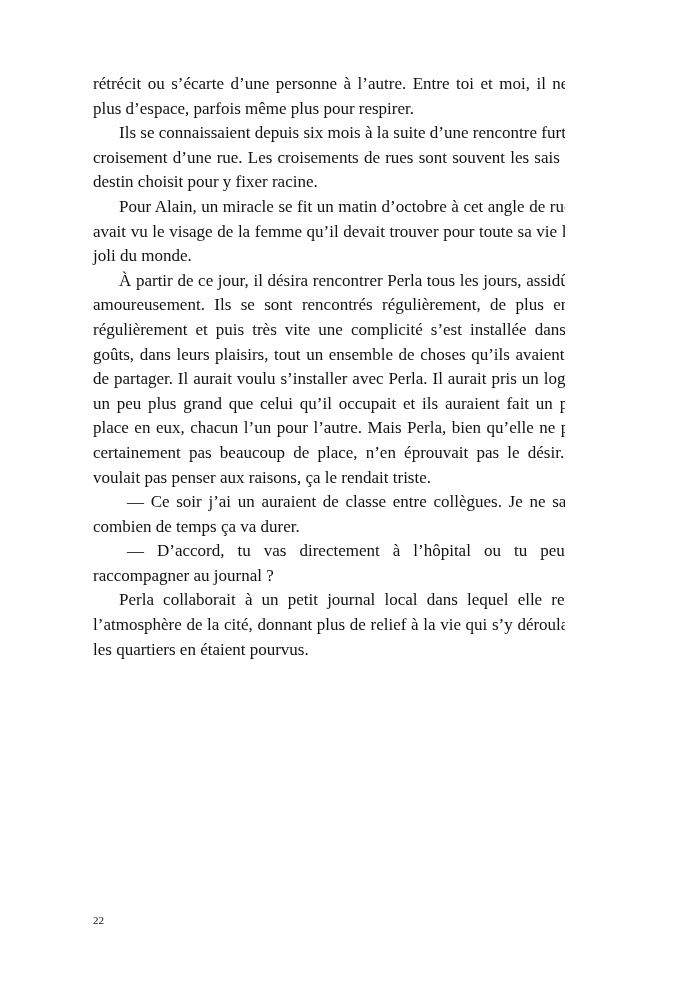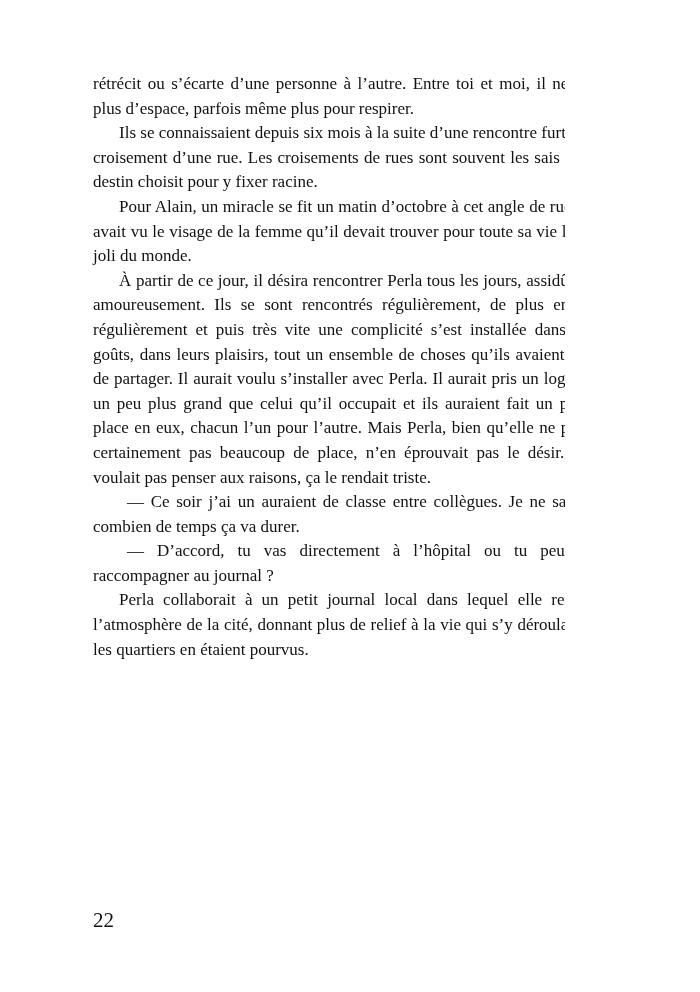--- a/index.html
+++ b/index.html
@@ -34,21 +34,21 @@
   .para.no-indent {
     text-indent: 0;
   }
   .para.dialogue {
     text-indent: 34px;
   }
   .page-number {
     position: absolute;
     left: 93px;
     top: 908px;
-    font-size: 21px;
+    font-size: 11px;
     line-height: 24px;
     color: #111111;
   }
 </style>
 </head>
 <body>
 
 <div class="book-page">
   <div class="text-block">
     <p class="para no-indent">rétrécit ou s’écarte d’une personne à l’autre. Entre toi et moi, il ne reste plus d’espace, parfois même plus pour respirer.</p>

